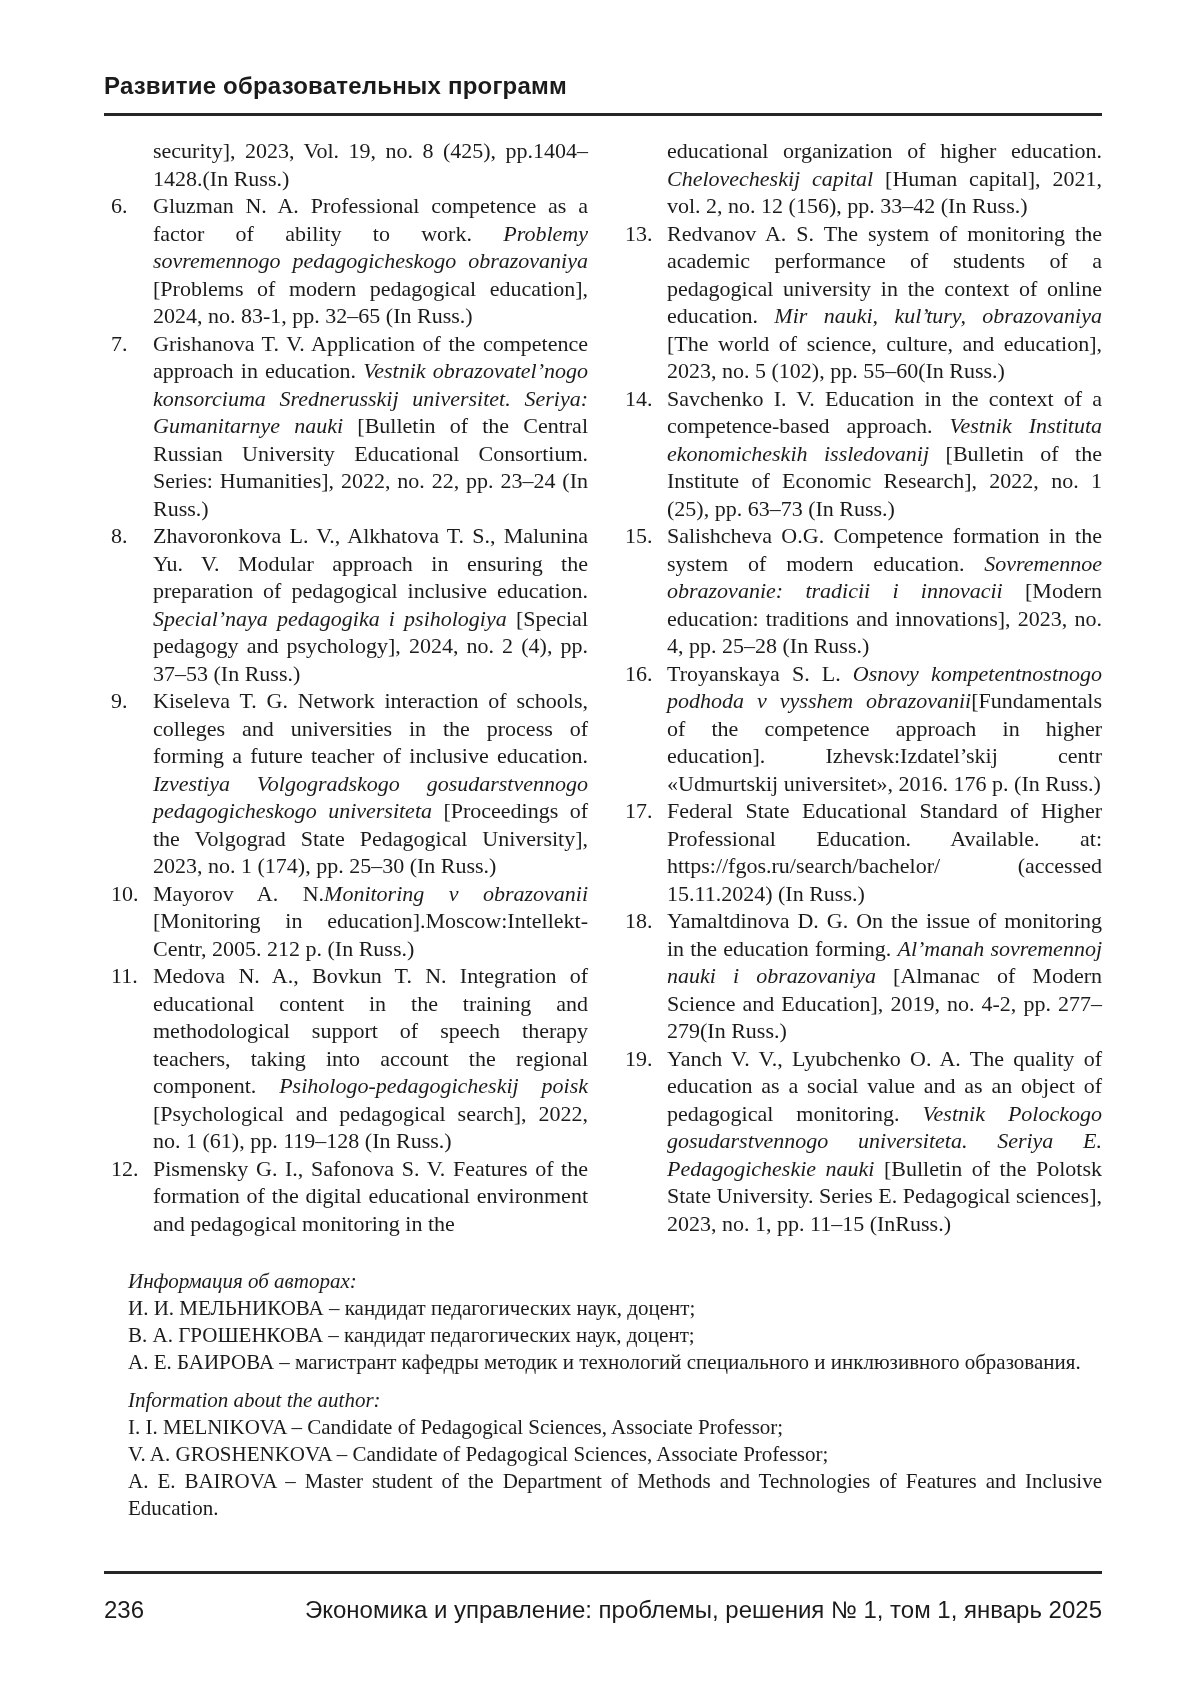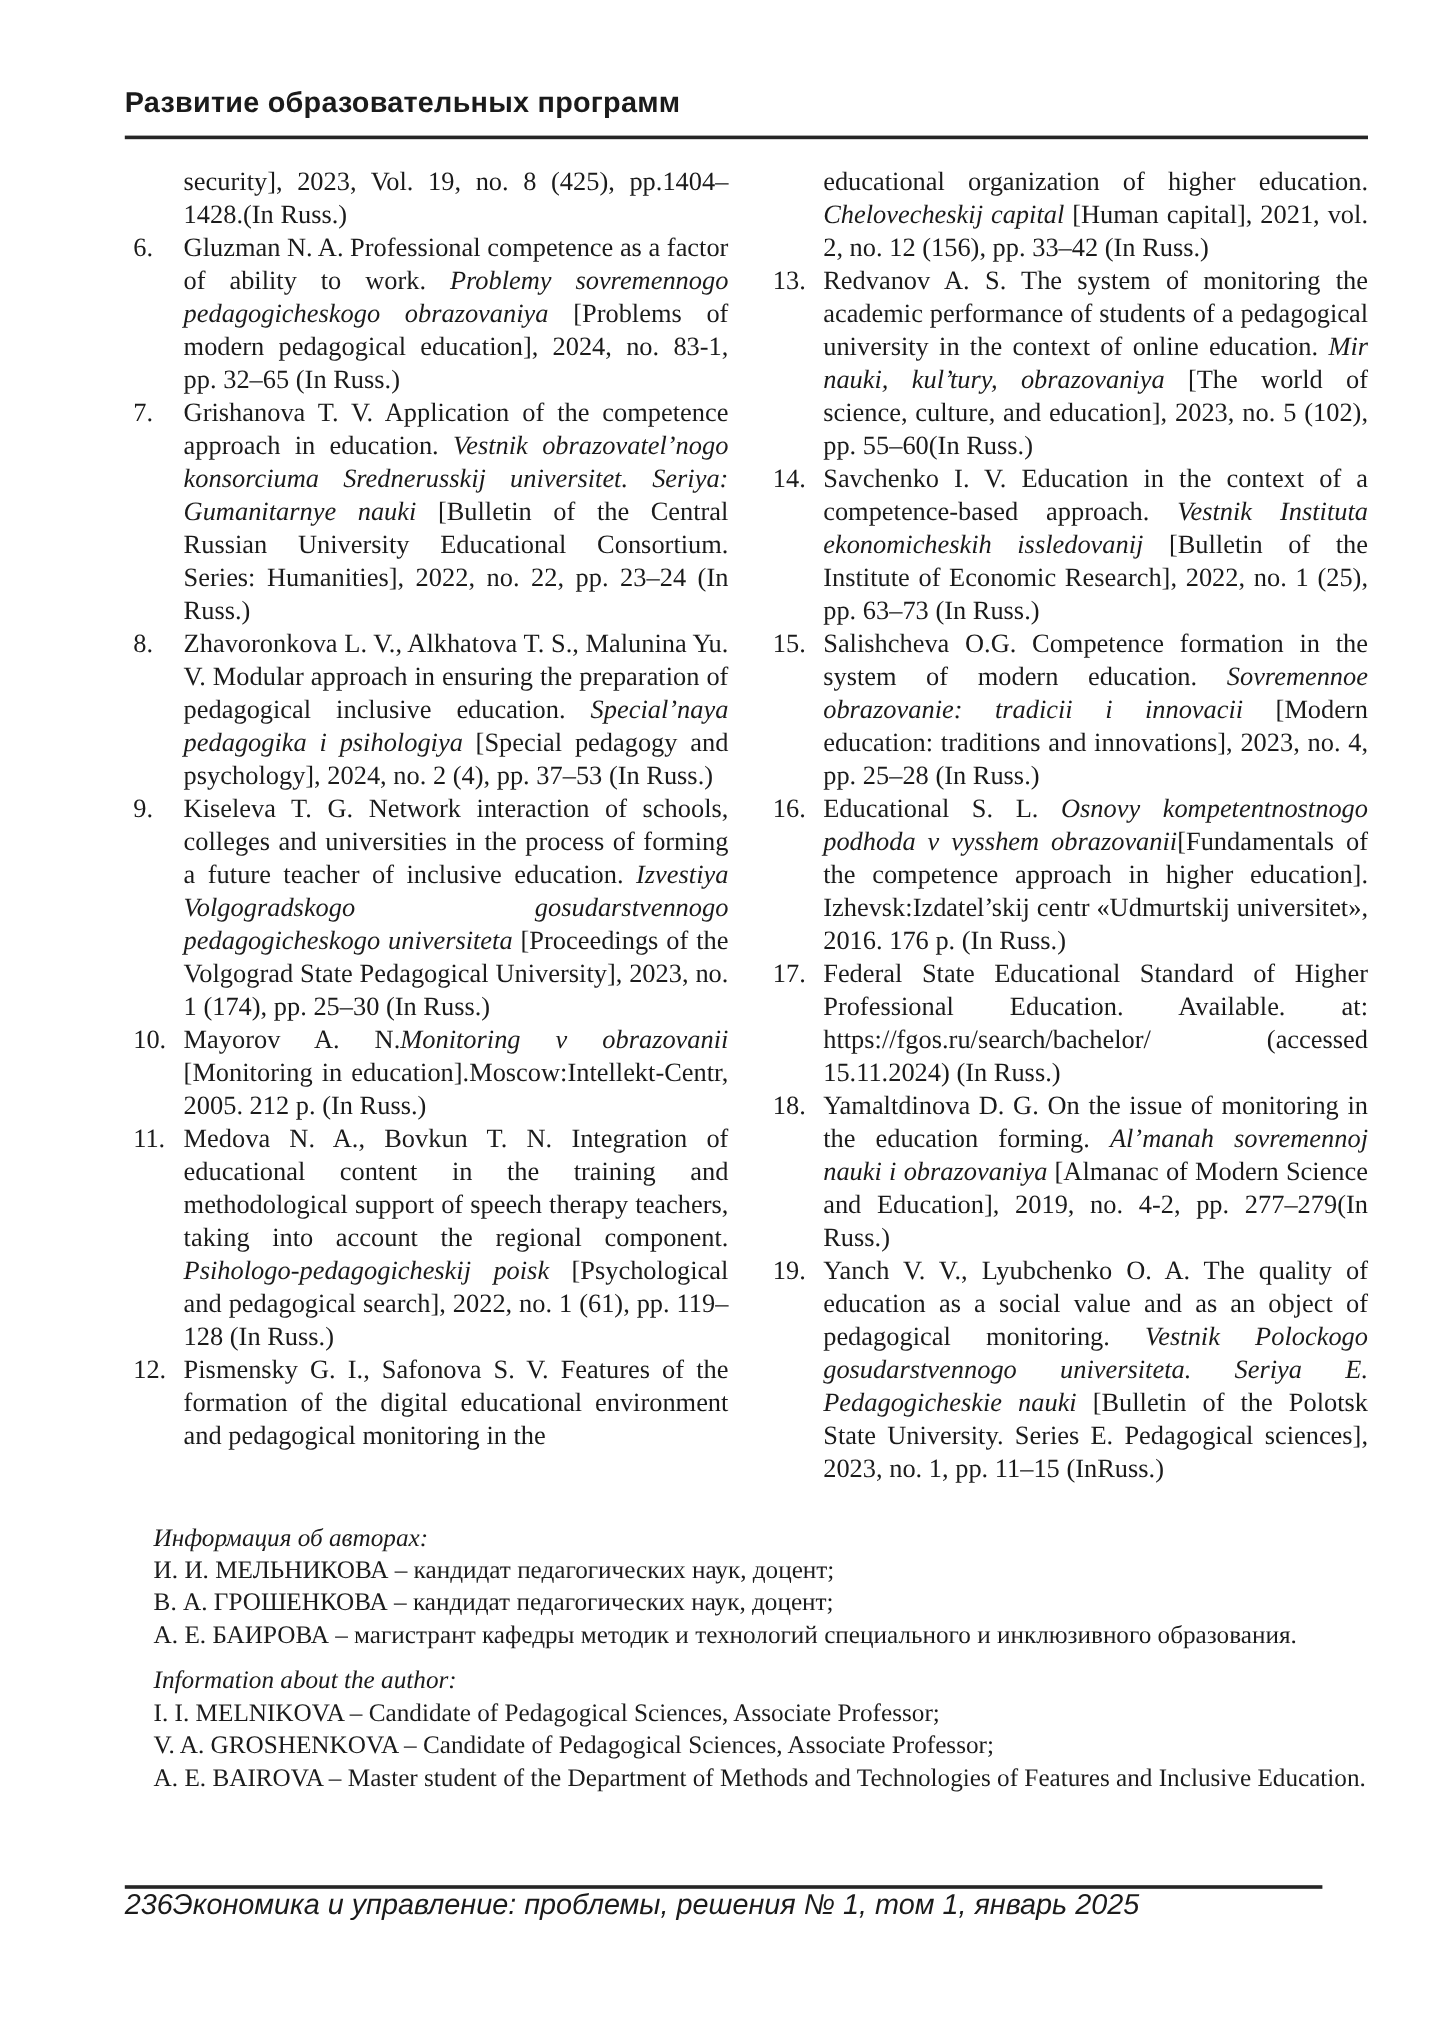--- a/index.html
+++ b/index.html
@@ -5,21 +5,21 @@
   html,body { margin:0; padding:0; background:#ffffff; }
   .page {
     position:relative;
     width:1200px; height:1698px;
     background:#ffffff;
     color:#1b1b1b;
     font-family:"Liberation Serif", serif;
     overflow:hidden;
     box-sizing:border-box;
   }
-  .content { padding:72px 60px 0 104px; }
+  .content { padding:72px 98px 0 104px; }
 
   .running-head {
     font-family:"Liberation Sans", sans-serif;
     font-weight:bold;
     font-size:24px;
     letter-spacing:0.2px;
     color:#1b1b1b;
   }
   .head-rule { border-top:3px solid #262626; margin-top:13px; }
 
@@ -42,22 +42,23 @@
   .authors.en { margin-top:11px; }
   .authors-heading { font-style:italic; }
   .author-line { text-align:justify; }
 
   .footer {
     position:absolute; left:104px; right:98px; top:1571px;
     font-family:"Liberation Sans", sans-serif;
   }
   .footer-rule { border-top:3px solid #262626; }
   .footer-row {
-    display:flex; align-items:baseline;
-    font-size:24px; color:#1b1b1b;font-style:italic;
+    display:flex; justify-content:space-between; align-items:baseline;
+    margin-top:22px;
+    font-size:24px; color:#1b1b1b;
   }
 </style>
 </head>
 <body>
 
 <div class="page">
   <div class="content">
 
     <div class="running-head">Развитие образовательных программ</div>
     <div class="head-rule"></div>
@@ -71,21 +72,21 @@
           <div class="ref-item"><span class="ref-num">9.</span><span class="ref-text"><span>Kiseleva T. G. Network interaction of schools, colleges and universities in the process of forming a future teacher of inclusive education. </span><i>Izvestiya Volgogradskogo gosudarstvennogo pedagogicheskogo universiteta</i><span> [Proceedings of the Volgograd State Pedagogical University], 2023, no. 1 (174), pp. 25–30 (In Russ.)</span></span></div>
           <div class="ref-item"><span class="ref-num">10.</span><span class="ref-text"><span>Mayorov A. N.</span><i>Monitoring v obrazovanii</i><span> [Monitoring in education].Moscow:Intellekt-Centr, 2005. 212 p. (In Russ.)</span></span></div>
           <div class="ref-item"><span class="ref-num">11.</span><span class="ref-text"><span>Medova N. A., Bovkun T. N. Integration of educational content in the training and methodological support of speech therapy teachers, taking into account the regional component. </span><i>Psihologo-pedagogicheskij poisk</i><span> [Psychological and pedagogical search], 2022, no. 1 (61), pp. 119–128 (In Russ.)</span></span></div>
           <div class="ref-item"><span class="ref-num">12.</span><span class="ref-text"><span>Pismensky G. I., Safonova S. V. Features of the formation of the digital educational environment and pedagogical monitoring in the</span></span></div>
         </div>
       <div class="col">
           <div class="ref-item"><span class="ref-num"></span><span class="ref-text"><span>educational organization of higher education. </span><i>Chelovecheskij capital</i><span> [Human capital], 2021, vol. 2, no. 12 (156), pp. 33–42 (In Russ.)</span></span></div>
           <div class="ref-item"><span class="ref-num">13.</span><span class="ref-text"><span>Redvanov A. S. The system of monitoring the academic performance of students of a pedagogical university in the context of online education. </span><i>Mir nauki, kul’tury, obrazovaniya</i><span> [The world of science, culture, and education], 2023, no. 5 (102), pp. 55–60(In Russ.)</span></span></div>
           <div class="ref-item"><span class="ref-num">14.</span><span class="ref-text"><span>Savchenko I. V. Education in the context of a competence-based approach. </span><i>Vestnik Instituta ekonomicheskih issledovanij</i><span> [Bulletin of the Institute of Economic Research], 2022, no. 1 (25), pp. 63–73 (In Russ.)</span></span></div>
           <div class="ref-item"><span class="ref-num">15.</span><span class="ref-text"><span>Salishcheva O.G. Competence formation in the system of modern education. </span><i>Sovremennoe obrazovanie: tradicii i innovacii</i><span> [Modern education: traditions and innovations], 2023, no. 4, pp. 25–28 (In Russ.)</span></span></div>
-          <div class="ref-item"><span class="ref-num">16.</span><span class="ref-text"><span>Educational S. L. </span><i>Osnovy kompetentnostnogo podhoda v vysshem obrazovanii</i><span>[Fundamentals of the competence approach in higher education]. Izhevsk:Izdatel’skij centr «Udmurtskij universitet», 2016. 176 p. (In Russ.)</span></span></div>
+          <div class="ref-item"><span class="ref-num">16.</span><span class="ref-text"><span>Troyanskaya S. L. </span><i>Osnovy kompetentnostnogo podhoda v vysshem obrazovanii</i><span>[Fundamentals of the competence approach in higher education]. Izhevsk:Izdatel’skij centr «Udmurtskij universitet», 2016. 176 p. (In Russ.)</span></span></div>
           <div class="ref-item"><span class="ref-num">17.</span><span class="ref-text"><span>Federal State Educational Standard of Higher Professional Education. Available. at: https://fgos.ru/search/bachelor/ (accessed 15.11.2024) (In Russ.)</span></span></div>
           <div class="ref-item"><span class="ref-num">18.</span><span class="ref-text"><span>Yamaltdinova D. G. On the issue of monitoring in the education forming. </span><i>Al’manah sovremennoj nauki i obrazovaniya</i><span> [Almanac of Modern Science and Education], 2019, no. 4-2, pp. 277–279(In Russ.)</span></span></div>
           <div class="ref-item"><span class="ref-num">19.</span><span class="ref-text"><span>Yanch V. V., Lyubchenko O. A. The quality of education as a social value and as an object of pedagogical monitoring. </span><i>Vestnik Polockogo gosudarstvennogo universiteta. Seriya E. Pedagogicheskie nauki</i><span> [Bulletin of the Polotsk State University. Series E. Pedagogical sciences], 2023, no. 1, pp. 11–15 (InRuss.)</span></span></div>
         </div>
     </div>
 
     <div class="authors ru">
       <div class="authors-heading">Информация об авторах:</div>
       <div>
           <div class="author-line">И. И. МЕЛЬНИКОВА – кандидат педагогических наук, доцент;</div>

